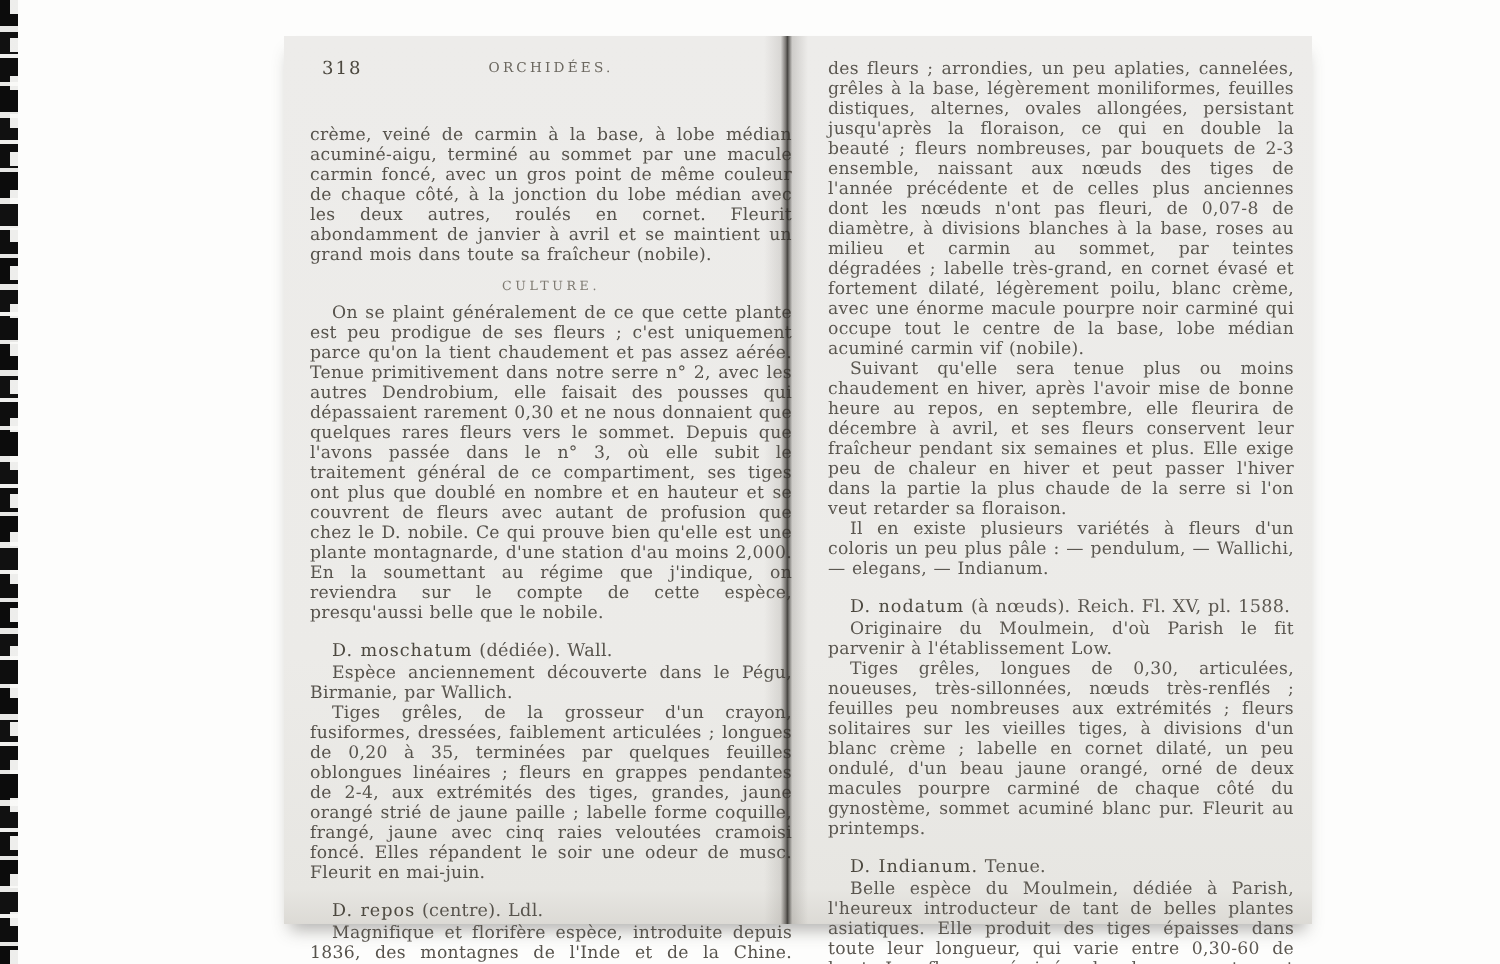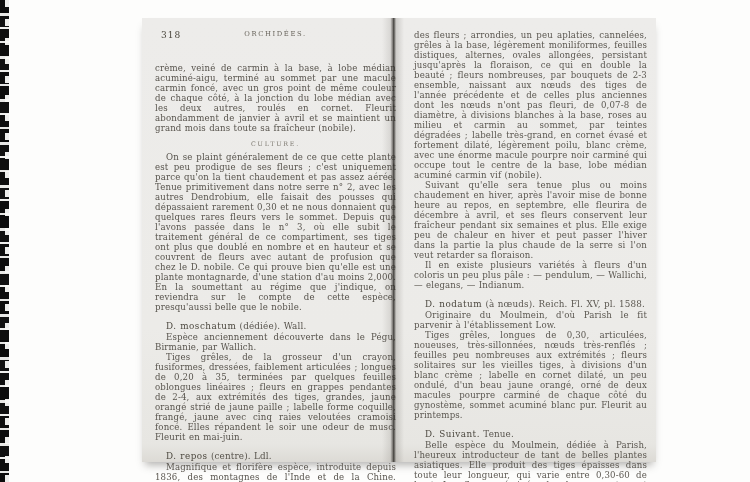--- a/index.html
+++ b/index.html
@@ -75,18 +75,18 @@
     <div class="page page-right">
 
       <p>des fleurs ; arrondies, un peu aplaties, cannelées, grêles à la base, légèrement moniliformes, feuilles distiques, alternes, ovales allongées, persistant jusqu'après la floraison, ce qui en double la beauté ; fleurs nombreuses, par bouquets de 2-3 ensemble, naissant aux nœuds des tiges de l'année précédente et de celles plus anciennes dont les nœuds n'ont pas fleuri, de 0,07-8 de diamètre, à divisions blanches à la base, roses au milieu et carmin au sommet, par teintes dégradées ; labelle très-grand, en cornet évasé et fortement dilaté, légèrement poilu, blanc crème, avec une énorme macule pourpre noir carminé qui occupe tout le centre de la base, lobe médian acuminé carmin vif (nobile).</p>
       <p class="indent">Suivant qu'elle sera tenue plus ou moins chaudement en hiver, après l'avoir mise de bonne heure au repos, en septembre, elle fleurira de décembre à avril, et ses fleurs conservent leur fraîcheur pendant six semaines et plus. Elle exige peu de chaleur en hiver et peut passer l'hiver dans la partie la plus chaude de la serre si l'on veut retarder sa floraison.</p>
       <p class="indent">Il en existe plusieurs variétés à fleurs d'un coloris un peu plus pâle : — pendulum, — Wallichi, — elegans, — Indianum.</p>
 
       <p class="species"><span class="sp-name">D. nodatum</span><span> (à nœuds). Reich. Fl. XV, pl. 1588.</span></p>
       <p class="indent mt2">Originaire du Moulmein, d'où Parish le fit parvenir à l'établissement Low.</p>
       <p class="indent">Tiges grêles, longues de 0,30, articulées, noueuses, très-sillonnées, nœuds très-renflés ; feuilles peu nombreuses aux extrémités ; fleurs solitaires sur les vieilles tiges, à divisions d'un blanc crème ; labelle en cornet dilaté, un peu ondulé, d'un beau jaune orangé, orné de deux macules pourpre carminé de chaque côté du gynostème, sommet acuminé blanc pur. Fleurit au printemps.</p>
 
-      <p class="species"><span class="sp-name">D. Suivant.</span><span> Tenue.</span></p>
+      <p class="species"><span class="sp-name">D. Indianum.</span><span> Tenue.</span></p>
       <p class="indent mt2">Belle espèce du Moulmein, dédiée à Parish, l'heureux introducteur de tant de belles plantes asiatiques. Elle produit des tiges épaisses dans toute leur longueur, qui varie entre 0,30-60 de haut. Les fleurs, géminées le plus souvent, sont d'un rose foncé, avec le labelle plus clair dans le centre et orné d'une tache pourpre noir de chaque côté de la gorge.</p>
     </div>
 
   </div>
 </div>
 
 </body></html>

